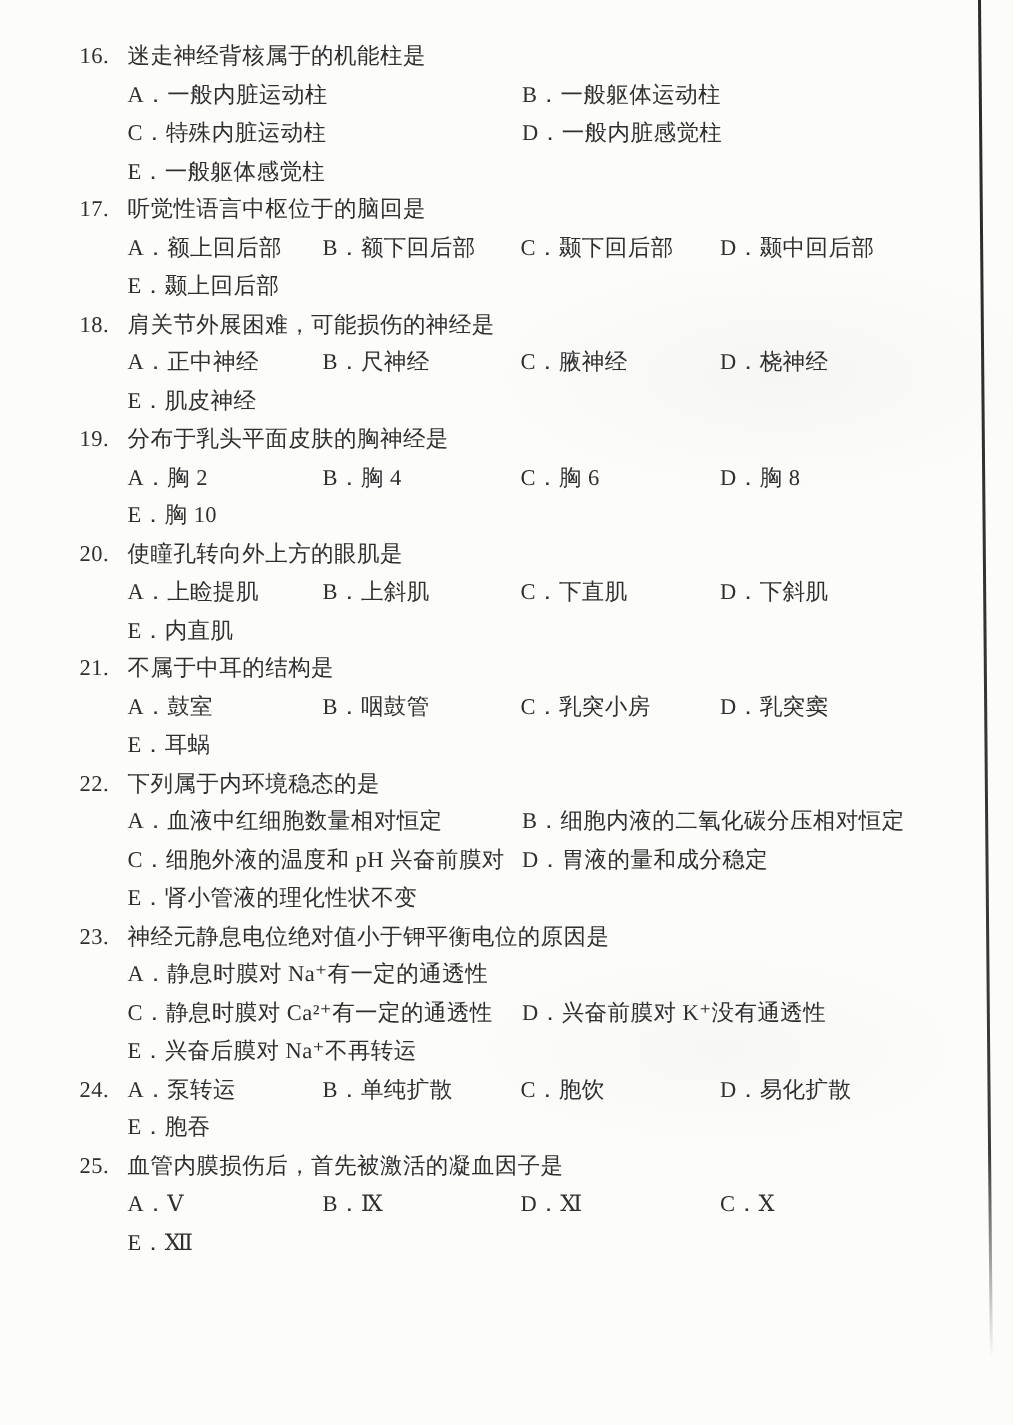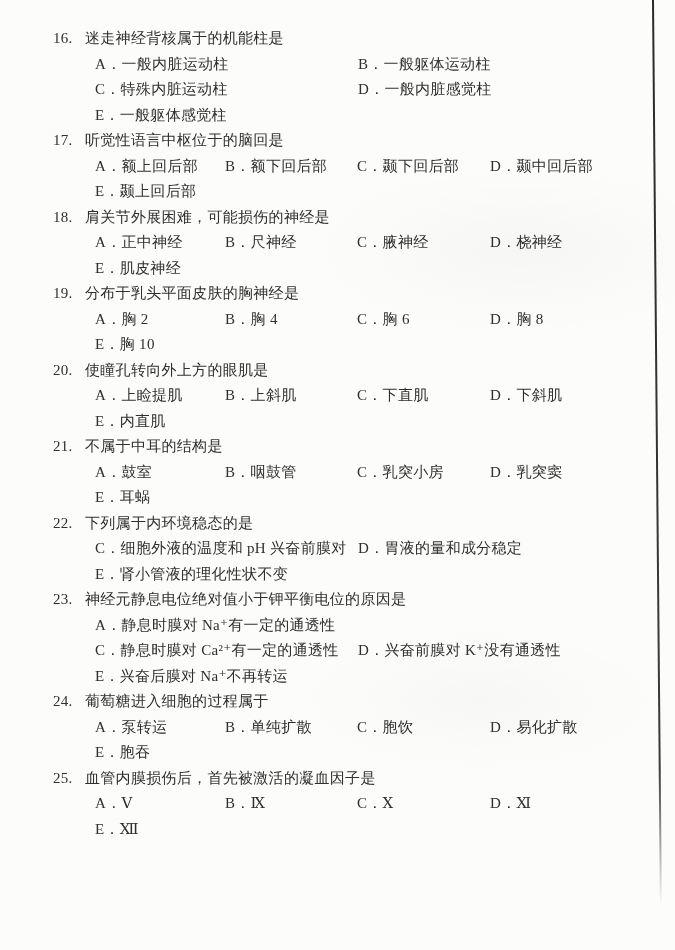--- a/index.html
+++ b/index.html
@@ -46,21 +46,21 @@
     font-size: 15px;
     line-height: 25.5px;
     letter-spacing: 0.3px;
   }
   .qnum {
     position: absolute;
     left: 53px;
     top: 0;
   }
   .qline { white-space: nowrap; }
-  .opts { display: grid; margin-left: 10px; }
+  .opts { display: grid; }
   .cols4 { grid-template-columns: 130px 132px 133px 1fr; }
   .cols2 { grid-template-columns: 263px 1fr; }
   .opt { white-space: nowrap; }
   .footer {
     position: absolute;
     top: 888px;
     left: 0;
     width: 655px;
     text-align: center;
     font-family: "Liberation Sans", "DejaVu Sans", sans-serif;
@@ -145,20 +145,24 @@
           <span class="opt">C．乳突小房</span>
           <span class="opt">D．乳突窦</span>
         </div>
         <div class="qline opts cols4">
           <span class="opt">E．耳蜗</span>
         </div>
       </div>
       <div class="question">
         <div class="qline"><span class="qnum">22.</span><span class="stem">下列属于内环境稳态的是</span></div>
         <div class="qline opts cols2">
+          <span class="opt">A．血液中红细胞数量相对恒定</span>
+          <span class="opt">B．细胞内液的二氧化碳分压相对恒定</span>
+        </div>
+        <div class="qline opts cols2">
           <span class="opt">C．细胞外液的温度和 pH 兴奋前膜对</span>
           <span class="opt">D．胃液的量和成分稳定</span>
         </div>
         <div class="qline opts cols2">
           <span class="opt">E．肾小管液的理化性状不变</span>
         </div>
       </div>
       <div class="question">
         <div class="qline"><span class="qnum">23.</span><span class="stem">神经元静息电位绝对值小于钾平衡电位的原因是</span></div>
         <div class="qline opts cols2">
@@ -166,38 +170,38 @@
         </div>
         <div class="qline opts cols2">
           <span class="opt">C．静息时膜对 Ca²⁺有一定的通透性</span>
           <span class="opt">D．兴奋前膜对 K⁺没有通透性</span>
         </div>
         <div class="qline opts cols2">
           <span class="opt">E．兴奋后膜对 Na⁺不再转运</span>
         </div>
       </div>
       <div class="question">
-        <div class="qline"><span class="qnum">24.</span><span class="stem">葡萄糖进入细胞的过程属于</span></div>
+        <div class="qline"><span class="qnum">24.</span></div>
         <div class="qline opts cols4">
           <span class="opt">A．泵转运</span>
           <span class="opt">B．单纯扩散</span>
           <span class="opt">C．胞饮</span>
           <span class="opt">D．易化扩散</span>
         </div>
         <div class="qline opts cols4">
           <span class="opt">E．胞吞</span>
         </div>
       </div>
       <div class="question">
         <div class="qline"><span class="qnum">25.</span><span class="stem">血管内膜损伤后，首先被激活的凝血因子是</span></div>
         <div class="qline opts cols4">
           <span class="opt">A．Ⅴ</span>
           <span class="opt">B．Ⅸ</span>
+          <span class="opt">D．Ⅺ</span>
           <span class="opt">C．Ⅹ</span>
-          <span class="opt">D．Ⅺ</span>
         </div>
         <div class="qline opts cols4">
           <span class="opt">E．Ⅻ</span>
         </div>
       </div>
     </div>
   <div class="scan-edge"></div>
 </div>
 
 </body></html>

